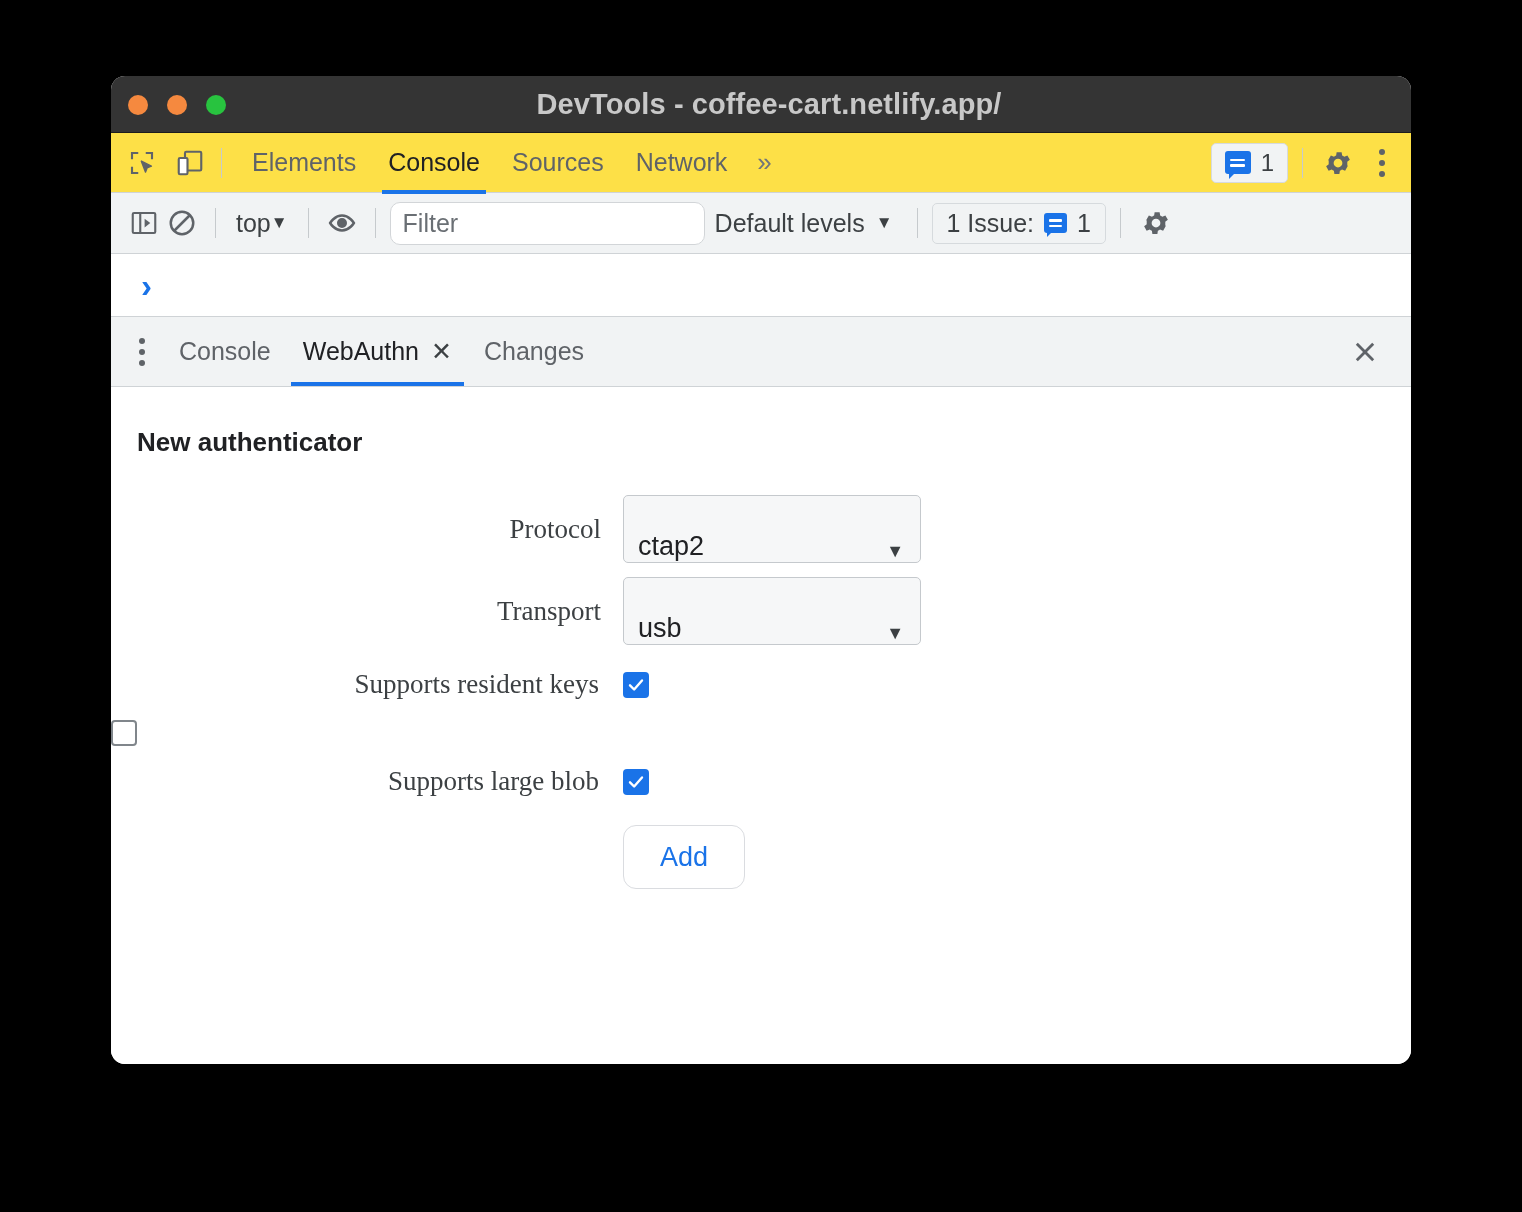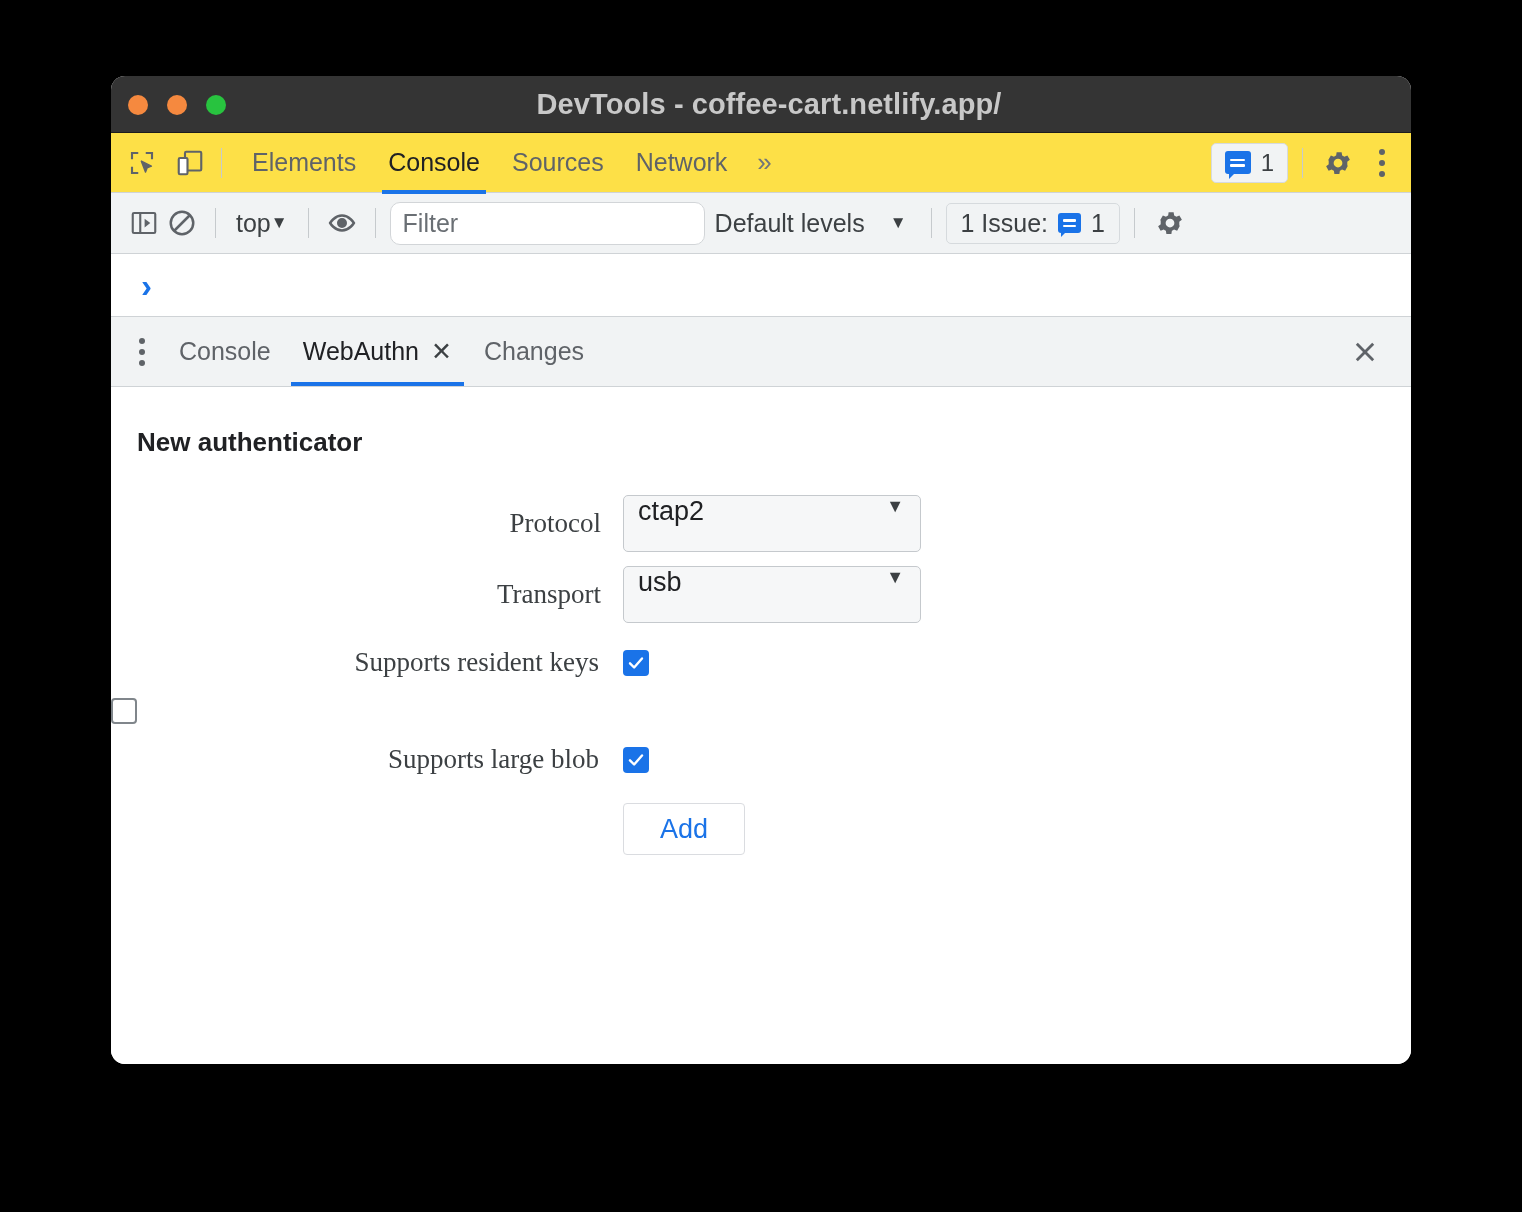--- a/index.html
+++ b/index.html
@@ -168,21 +168,21 @@
     background: #ffffff;
     border-radius: 10px;
     font-size: 25px;
     color: #5f6368;
     padding: 0 12px;
     font-family: "Liberation Sans", sans-serif;
     outline: none;
   }
   #filterinput::placeholder { color: #6a6f74; }
   .levels {
-    display: flex; align-items: center; gap: 25px;
+    display: flex; align-items: center; gap: 11px;
     font-size: 25px; color: #3c4043;
     padding: 0 10px;
   }
   .issue-pill2 {
     display: flex; align-items: center; gap: 10px;
     border: 1px solid #d6dadd;
     border-radius: 5px;
     padding: 5px 14px;
     font-size: 25px; color: #3c4043;
   }
@@ -312,44 +312,44 @@
   }
   .flabel {
     width: 512px;
     text-align: right;
     padding-right: 22px;
     font-size: 27px;
     color: #3c4043;
     font-family: Liberation Serif, serif;
   }
   .fselect {
-    width: 298px; height: 57px;
+    width: 298px; height: 68px;
     background: #f6f7f8;
     border: 1px solid #c5c9cd;
     border-radius: 5px;
-    display: flex; align-items: flex-start;
+    display: flex; align-items: flex-end;
     padding: 0 14px;
     font-size: 27px;
     color: #202124;
     position: relative;
   }
   .fselect .scaret {
     position: absolute;
     right: 16px;
     font-size: 18px;
     color: #3c4043;
   }
   .crow { margin-bottom: 20px; }
   .crow .flabel { padding-right: 24px; }
   #addrow { margin-top: 28px; }
   #addbtn {
-    width: 122px; height: 52px;
+    width: 122px; height: 64px;
     background: #ffffff;
     border: 1px solid #dadce0;
-    border-radius: 4px;
+    border-radius: 13px;
     color: #1a73e8;
     font-size: 27px;
     font-family: "Liberation Sans", sans-serif;
     cursor: pointer;
   }
   .spacer512 { width: 512px; }
 </style>
 </head>
 <body>
 

